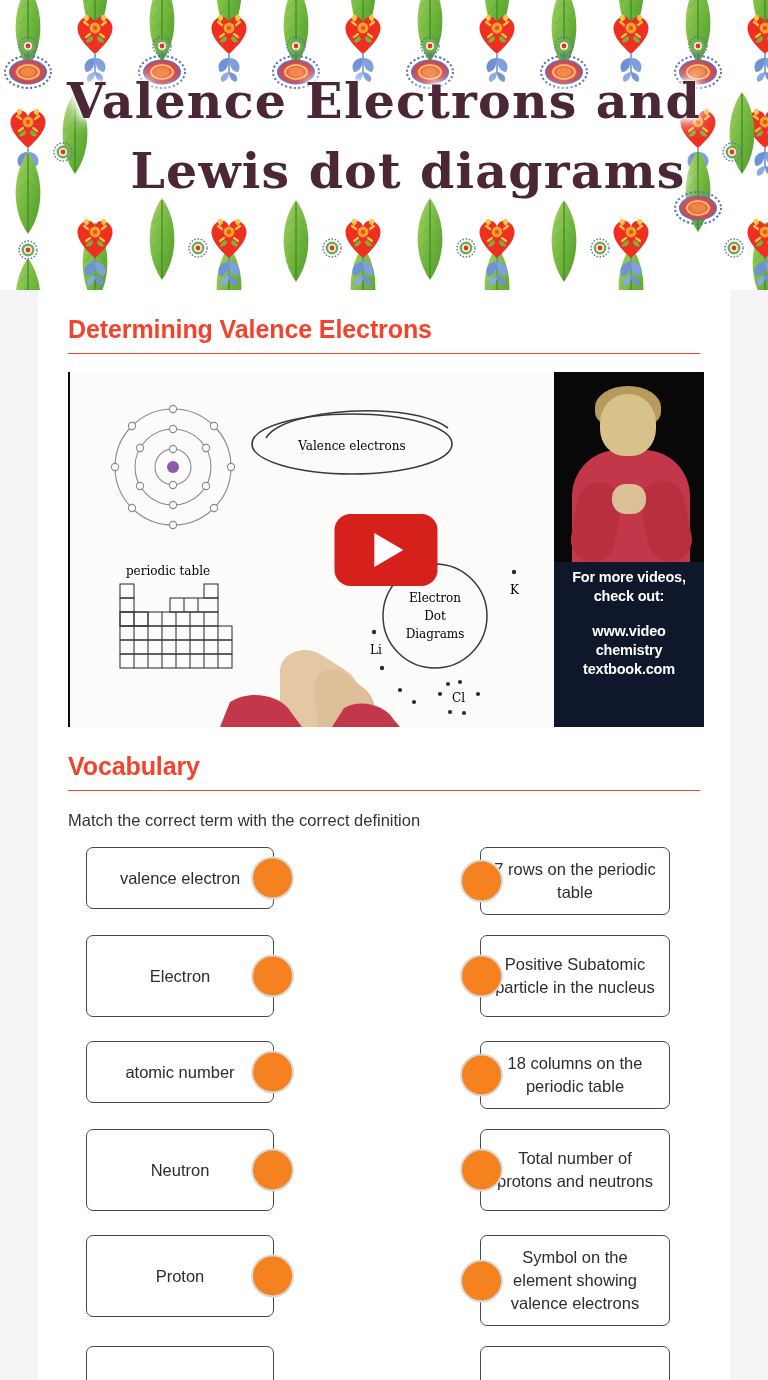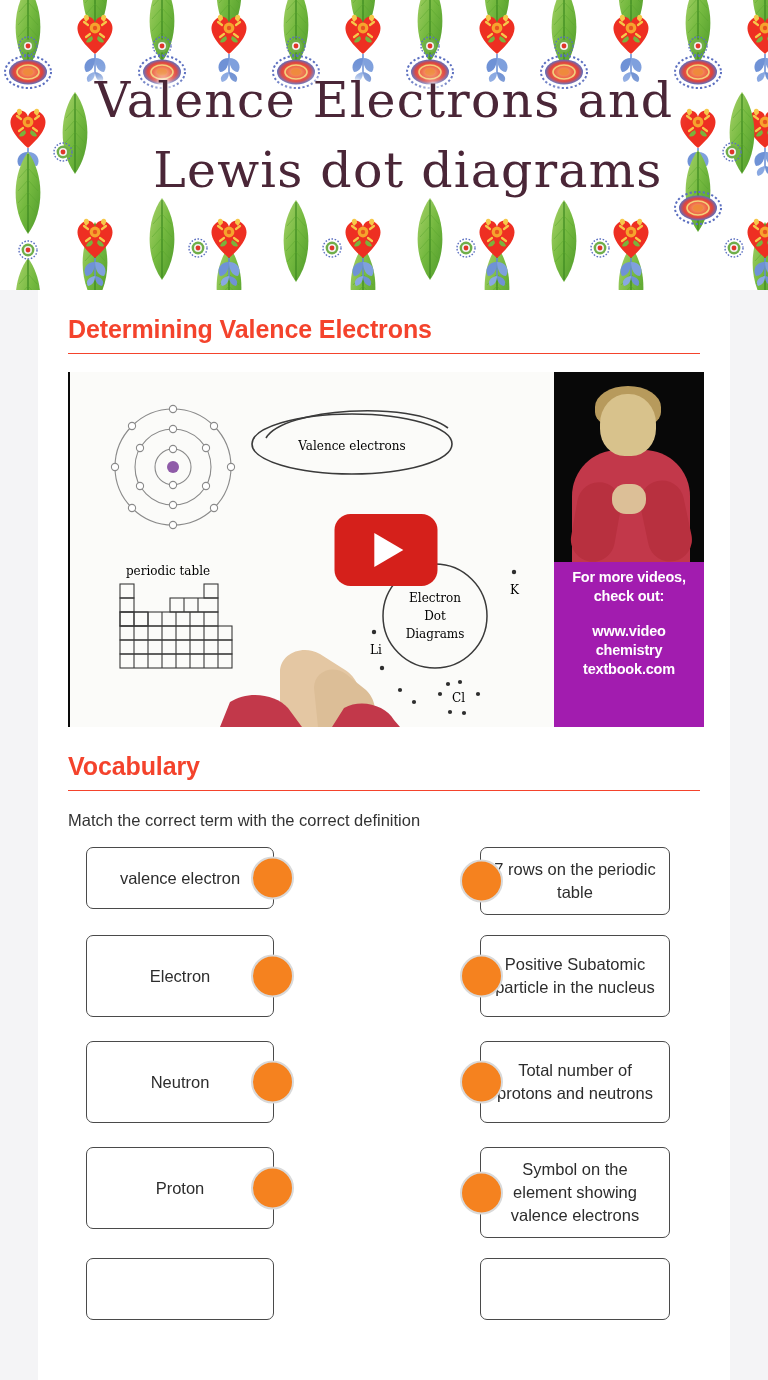--- a/index.html
+++ b/index.html
@@ -32,21 +32,21 @@
     text-align: center;
     z-index: 5;
     pointer-events: none;
   }
   .banner-title {
     display: block;
     font-family: "DejaVu Serif", serif;
     font-size: 49px;
     line-height: 70px;
     letter-spacing: 1.2px;
-    font-weight: 400;
+    font-weight: 700;
     color: #4a2637;
     text-shadow: 0 0 3px #fff, 0 0 7px #fff, 0 0 12px #fff, 0 0 18px #fff, 0 0 24px #fff;
   }
   .banner-title.line2 { font-size: 49px; margin-left: 48px; }
 
   
   .page-wrap {
     position: relative;
     width: 768px;
     height: 1090px;
@@ -95,21 +95,21 @@
     position: absolute;
     left: 2px; top: 0;
     width: 486px; height: 355px;
     background: #fbfbf9;
     overflow: hidden;
   }
   .vid-side {
     position: absolute;
     right: 0; top: 0;
     width: 150px; height: 355px;
-    background: #a21caf;
+    background: #0f172a;
     overflow: hidden;
   }
   .vid-person {
     position: absolute;
     left: 0; top: 0;
     width: 150px; height: 190px;
     background: #080808;
     overflow: hidden;
   }
   .head-shape {
@@ -526,20 +526,30 @@
           <div class="m-box m-left">
             <span>Electron</span>
             <span class="dot dot-left"></span>
           </div>
           <div class="m-box m-right">
             <span>Positive Subatomic particle in the nucleus</span>
             <span class="dot dot-right"></span>
           </div>
         </div>
 
+        <div class="match-row">
+          <div class="m-box m-left">
+            <span>atomic number</span>
+            <span class="dot dot-left"></span>
+          </div>
+          <div class="m-box m-right">
+            <span>18 columns on the periodic table</span>
+            <span class="dot dot-right"></span>
+          </div>
+        </div>
 
         <div class="match-row row-tall">
           <div class="m-box m-left">
             <span>Neutron</span>
             <span class="dot dot-left"></span>
           </div>
           <div class="m-box m-right">
             <span>Total number of protons and neutrons</span>
             <span class="dot dot-right"></span>
           </div>

